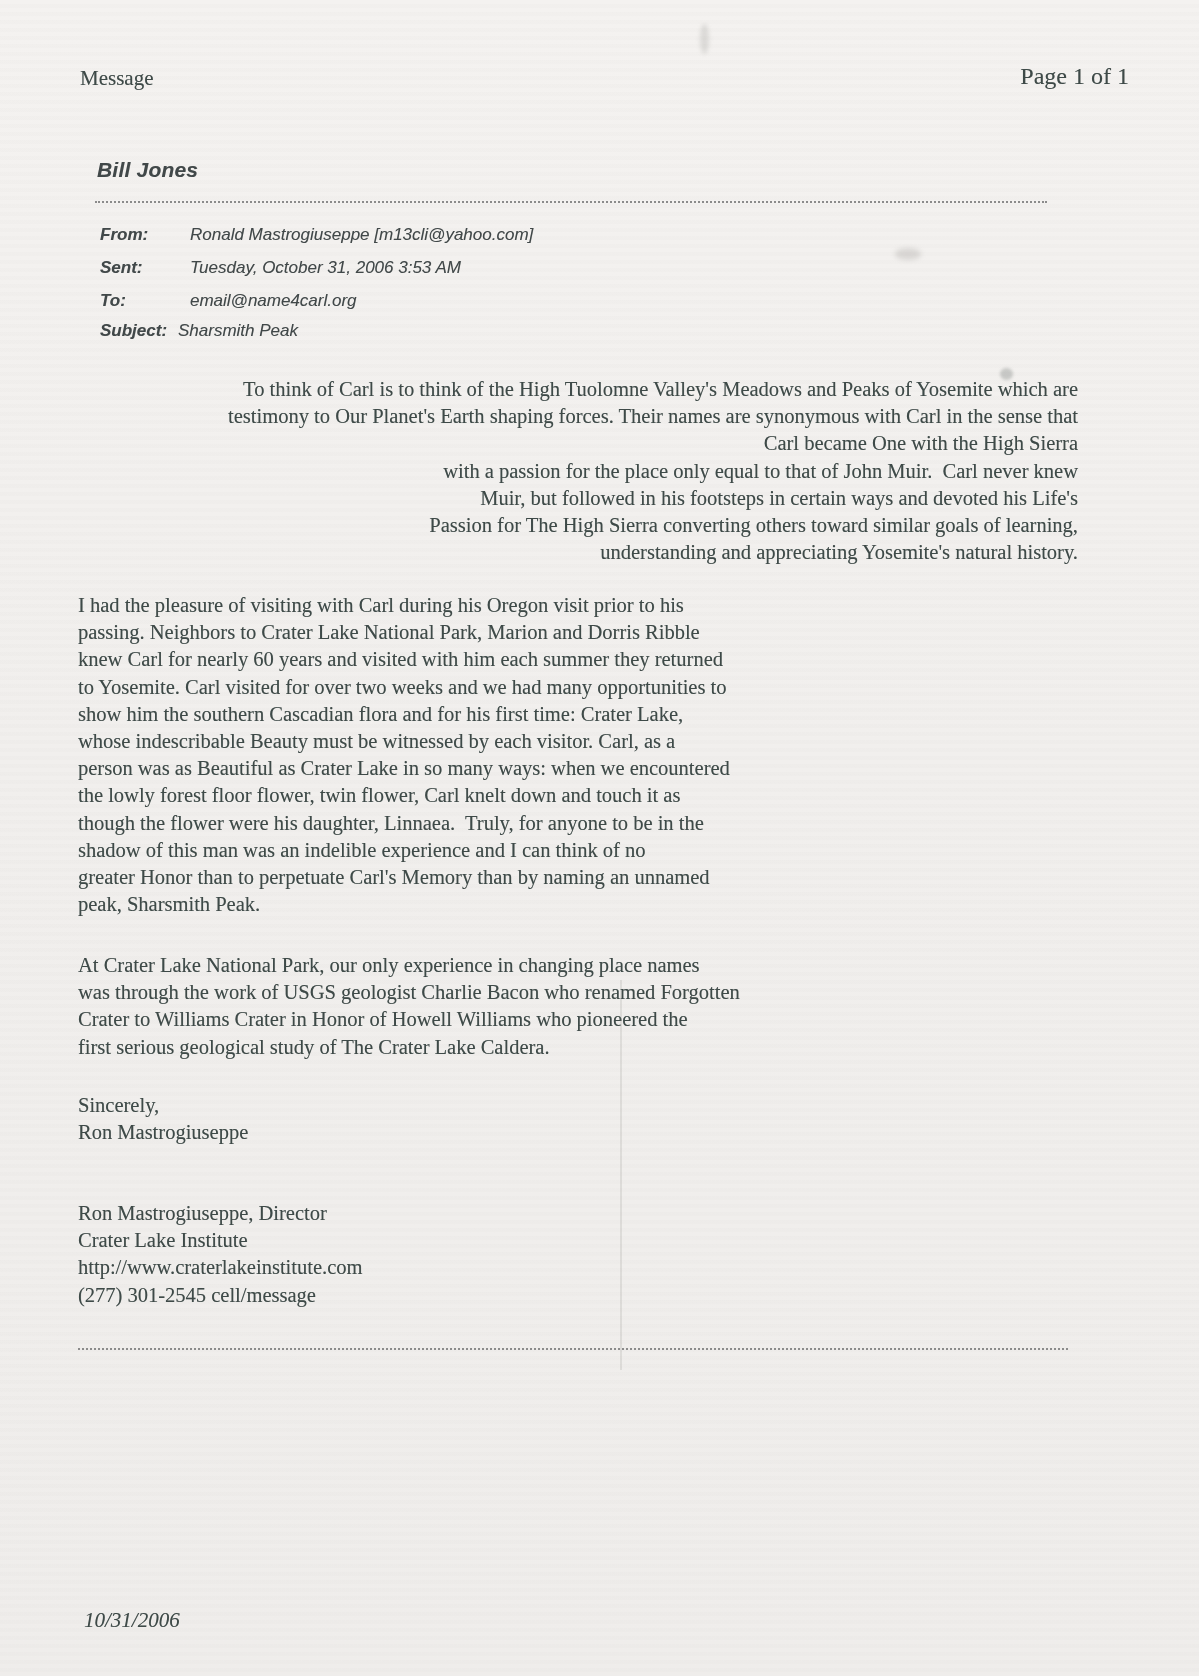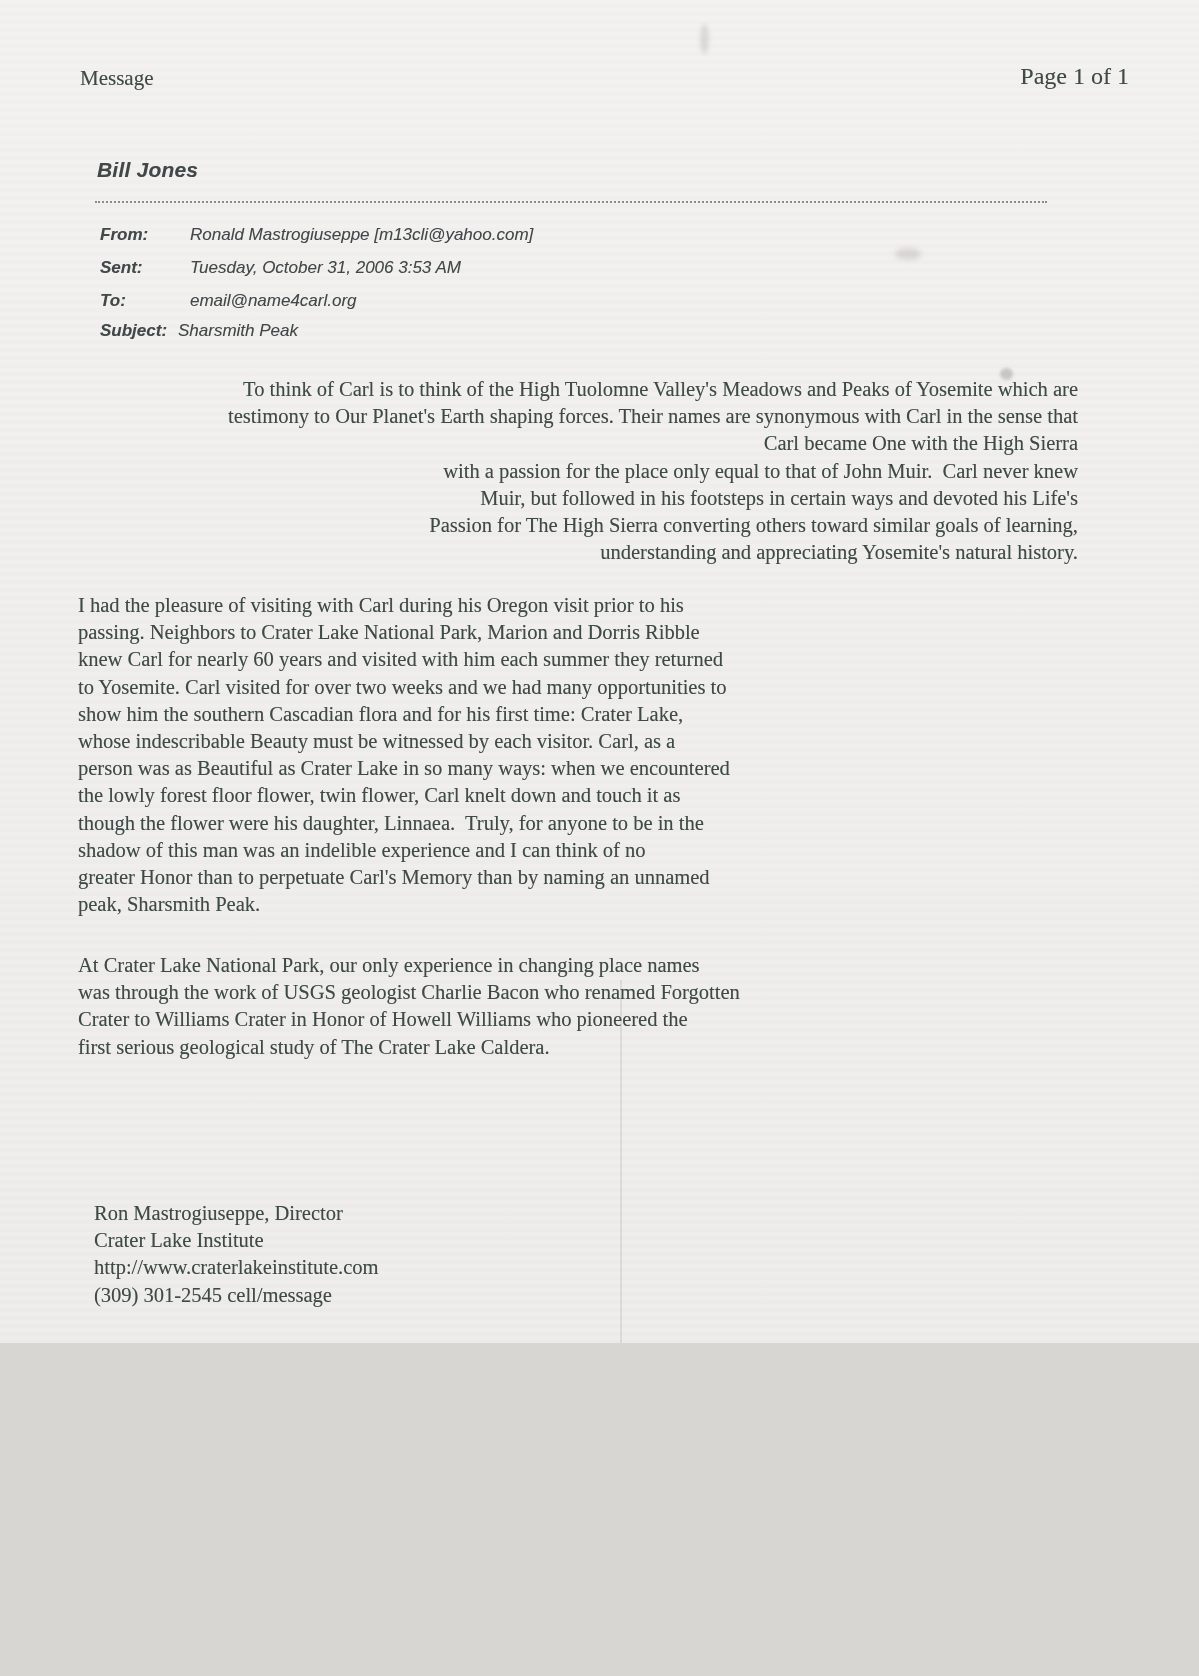--- a/index.html
+++ b/index.html
@@ -1,19 +1,19 @@
 <!DOCTYPE html>
 <html><head>
 <meta charset="utf-8">
 <style>
   html, body { margin: 0; padding: 0; background: #d8d6d3; }
   .page {
     position: relative;
     width: 1199px;
-    height: 1343px;
+    height: 1676px;
     margin: 0 auto;
     background: linear-gradient(180deg, #f4f2f0 0%, #f1efed 45%, #efedeb 100%);
     overflow: hidden;
     font-family: "Liberation Serif", serif;
     color: #3e4a48;
   }
   
   .page::before {
     content: "";
     position: absolute; inset: 0;
@@ -64,21 +64,21 @@
     width: 1000px;
     font-size: 20.5px;
     line-height: 27.2px;
     white-space: pre-wrap;
   }
   .para-1  { top: 376px; text-align: right; }
   .para-2  { top: 592px; }
   .para-3  { top: 952px; }
   .closing { top: 1092px; }
 
-  .sig-block { left: 78px; top: 1200px; font-size: 20.5px; line-height: 27.2px; margin-left: 16px; }
+  .sig-block { left: 78px; top: 1200px; font-size: 20.5px; line-height: 27.2px; }
 
   .promo { left: 78px; top: 1362px; font-size: 20.5px; }
   .promo-link { text-decoration: underline; text-underline-offset: 3px; }
 
   .footer-date { left: 84px; top: 1608px; font-size: 21px; font-style: italic; }
 
   
   .crease {
     left: 620px; top: 980px; width: 2px; height: 390px;
     background: rgba(140,138,135,0.18);
@@ -146,26 +146,28 @@
 person was as Beautiful as Crater Lake in so many ways: when we encountered
 the lowly forest floor flower, twin flower, Carl knelt down and touch it as
 though the flower were his daughter, Linnaea.  Truly, for anyone to be in the
 shadow of this man was an indelible experience and I can think of no
 greater Honor than to perpetuate Carl's Memory than by naming an unnamed
 peak, Sharsmith Peak.</div>
   <div class="abs serif body-block para-3">At Crater Lake National Park, our only experience in changing place names
 was through the work of USGS geologist Charlie Bacon who renamed Forgotten
 Crater to Williams Crater in Honor of Howell Williams who pioneered the
 first serious geological study of The Crater Lake Caldera.</div>
+  <div class="abs serif body-block closing">Sincerely,
+Ron Mastrogiuseppe</div>
 
   <div class="abs serif sig-block">
     <div>Ron Mastrogiuseppe, Director</div>
     <div>Crater Lake Institute</div>
     <div>http://www.craterlakeinstitute.com</div>
-    <div>(309) 301-2545 cell/message</div>
+    <div>(277) 301-2545 cell/message</div>
   </div>
 
   <div class="abs dotted-rule rule-2"></div>
 
   <div class="abs serif footer-date">10/31/2006</div>
 
   <div class="abs crease"></div>
   <div class="abs smudge-a"></div>
   <div class="abs smudge-b"></div>
   <div class="abs smudge-c"></div>

